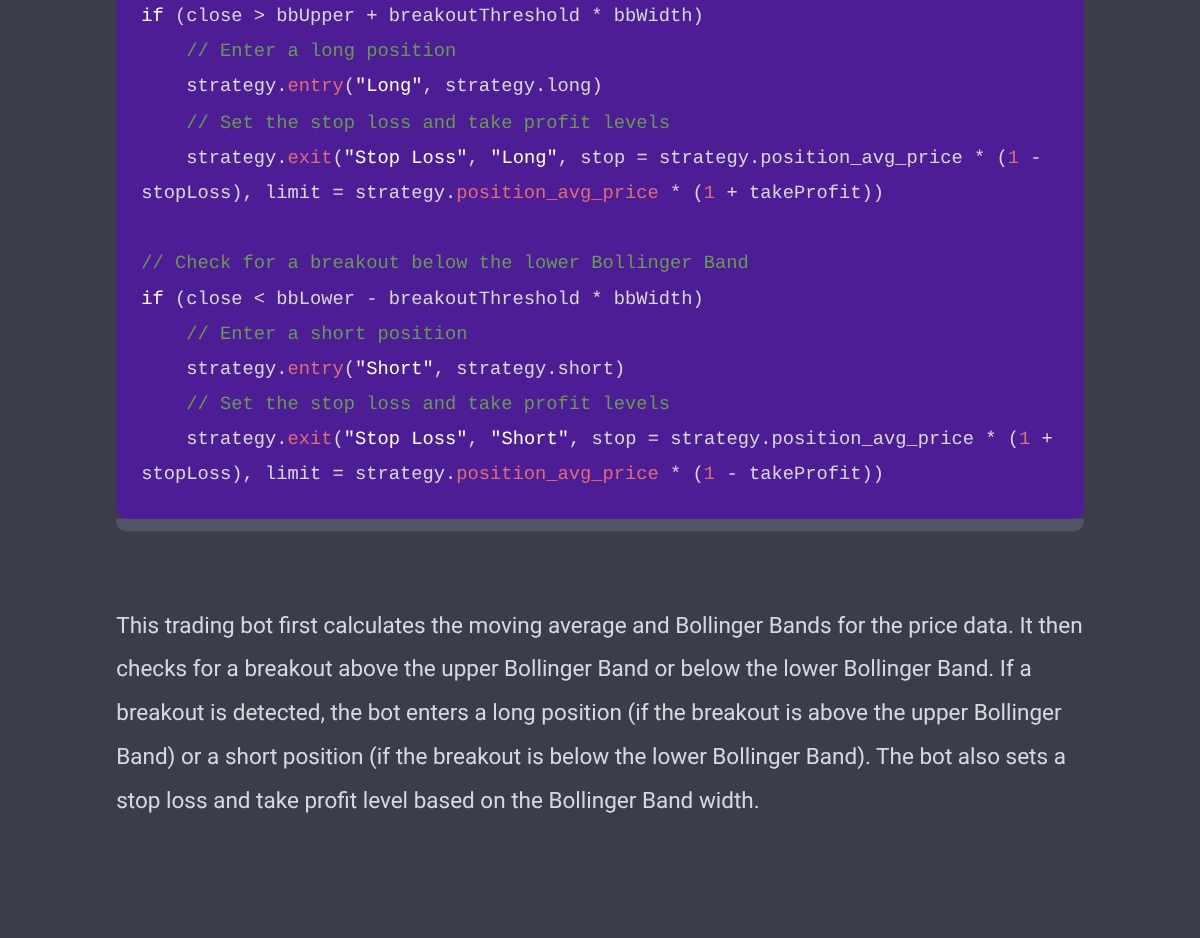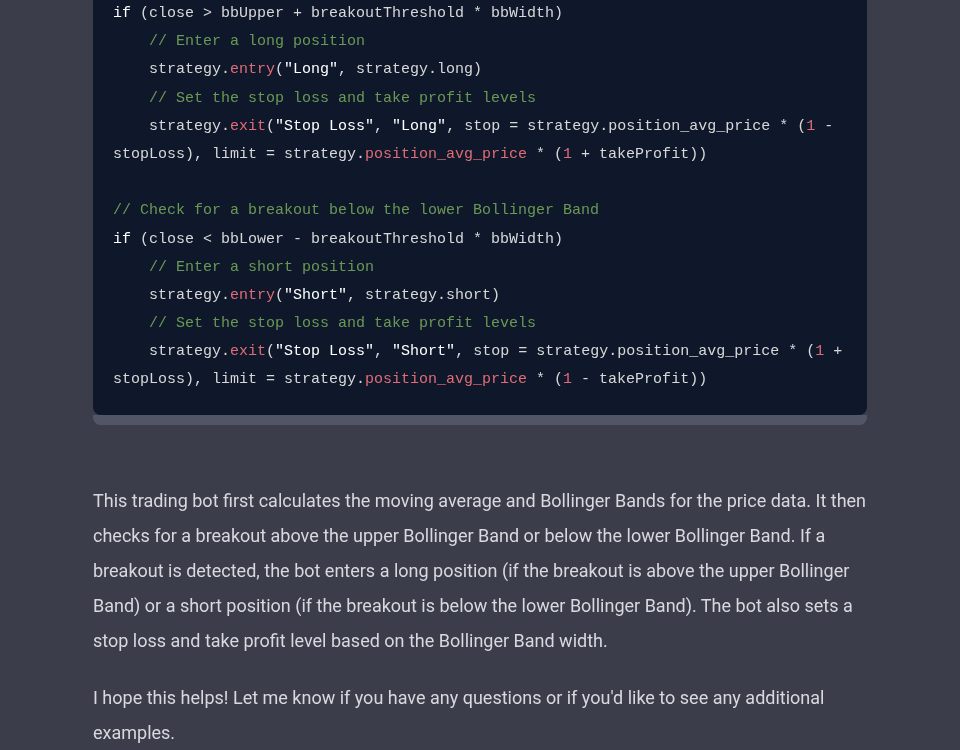--- a/index.html
+++ b/index.html
@@ -8,21 +8,21 @@
     font-family: -apple-system, BlinkMacSystemFont, "Segoe UI", Roboto, sans-serif;
     width: 960px;
     height: 750px;
     overflow: hidden;
     color: #d4d4d4;
   }
   .container {
     padding: 0 93px;
   }
   .code-block {
-    background: #0f172a;
+    background: #4c1d95;
     border-radius: 0 0 8px 8px;
     padding: 0 20px 20px 20px;
     font-family: "SF Mono", Consolas, "Courier New", monospace;
     font-size: 15px;
     line-height: 1.88;
     color: #d8d8d8;
     white-space: pre-wrap;
     word-wrap: break-word;
     position: relative;
   }
@@ -69,15 +69,14 @@
 <span><span></span></span>
 <span><span class="comment">// Check for a breakout below the lower Bollinger Band</span></span>
 <span><span class="kw">if</span><span> (close &lt; bbLower - breakoutThreshold * bbWidth)</span></span>
 <span>    <span class="comment">// Enter a short position</span></span>
 <span>    <span>strategy.</span><span class="method">entry</span><span>(</span><span class="str">"Short"</span><span>, strategy.short)</span></span>
 <span>    <span class="comment">// Set the stop loss and take profit levels</span></span>
 <span>    <span>strategy.</span><span class="method">exit</span><span>(</span><span class="str">"Stop Loss"</span><span>, </span><span class="str">"Short"</span><span>, stop = strategy.position_avg_price * (</span><span class="num">1</span><span> + stopLoss), limit = strategy.</span><span class="method2">position_avg_price</span><span> * (</span><span class="num">1</span><span> - takeProfit))</span></span></pre>
   <div class="scrollbar"></div>
   <div class="prose">
     <p>This trading bot first calculates the moving average and Bollinger Bands for the price data. It then checks for a breakout above the upper Bollinger Band or below the lower Bollinger Band. If a breakout is detected, the bot enters a long position (if the breakout is above the upper Bollinger Band) or a short position (if the breakout is below the lower Bollinger Band). The bot also sets a stop loss and take profit level based on the Bollinger Band width.</p>
-    <p>I hope this helps! Let me know if you have any questions or if you'd like to see any additional examples.</p>
   </div>
 </div>
 
 </body></html>

